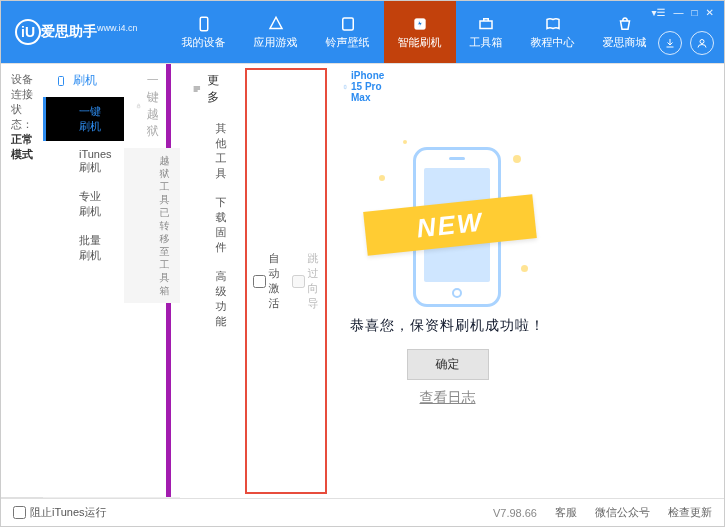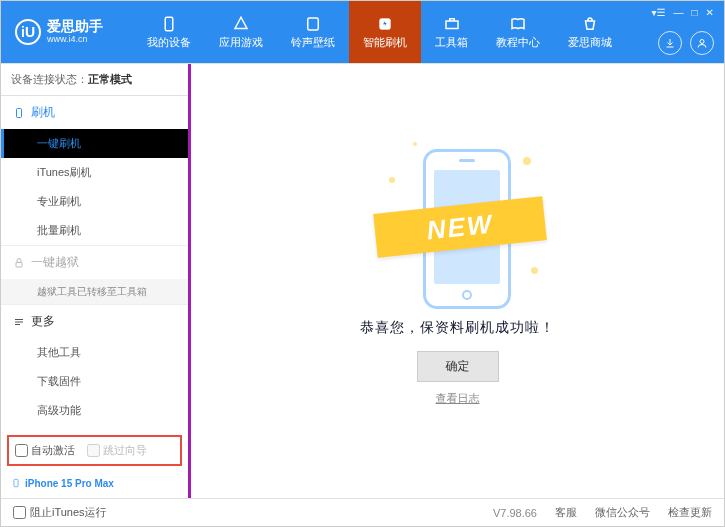--- a/index.html
+++ b/index.html
@@ -1,34 +1,34 @@
 <!DOCTYPE html>
 <html><head>
 <meta charset="utf-8">
 <style>
 * { margin: 0; padding: 0; box-sizing: border-box; font-family: "Microsoft YaHei", Arial, sans-serif; }
 body { background: #fff; width: 725px; height: 527px; border: 1px solid #ccc; display: flex; flex-direction: column; }
 .header { background: #2d8cf0; color: #fff; height: 62px; display: flex; align-items: center; padding: 0 14px 0 14px; position: relative; }
-.logo-wrap { display: flex; align-items: center; gap: 6px; }
+.logo-wrap { display: flex; align-items: center; }
 .logo-circle { width: 26px; height: 26px; border: 2px solid #fff; border-radius: 50%; display: flex; align-items: center; justify-content: center; font-weight: bold; font-size: 14px; }
-.logo-text { display: flex; flex-direction: column; line-height: 1.1; }
+.logo-text { display: flex; flex-direction: row; line-height: 1.1; }
 .logo-title { font-size: 14px; font-weight: bold; }
 .logo-url { font-size: 9px; opacity: 0.9; }
 .nav { display: flex; margin-left: 30px; gap: 0; height: 100%; }
 .nav-item { display: flex; flex-direction: column; align-items: center; justify-content: center; padding: 0 14px; font-size: 11px; cursor: pointer; height: 100%; }
 .nav-item.active { background: #c2410c; }
 .nav-icon { width: 18px; height: 18px; display: flex; align-items: center; justify-content: center; margin-bottom: 2px; }
 .nav-icon svg { width: 18px; height: 18px; fill: #fff; stroke: #fff; }
 .top-right { position: absolute; right: 10px; top: 6px; display: flex; gap: 8px; font-size: 10px; align-items: center; }
 .top-right-icon { cursor: pointer; opacity: 0.9; }
 .header-circles { position: absolute; right: 10px; bottom: 8px; display: flex; gap: 8px; }
 .header-circle { width: 24px; height: 24px; border: 1.5px solid rgba(255,255,255,0.8); border-radius: 50%; display: flex; align-items: center; justify-content: center; cursor: pointer; }
 .header-circle svg { width: 12px; height: 12px; fill: none; stroke: #fff; stroke-width: 2; }
 .body-area { flex: 1; display: flex; border-top: 1px solid #e0e0e0; overflow: hidden; }
-.sidebar { width: 190px; border-right: 3px solid #a21caf; display: flex; flex-direction: column; }
+.sidebar { width: 170px; border-right: 5px solid #a21caf; display: flex; }
 .status-bar { font-size: 11px; padding: 8px 10px; border-bottom: 1px solid #e0e0e0; color: #333; }
 .status-label { color: #666; }
 .side-section { border-bottom: 1px solid #eee; }
 .side-head { display: flex; align-items: center; gap: 6px; padding: 8px 12px; font-size: 12px; color: #333; cursor: pointer; }
 .side-head.accent { color: #2d8cf0; }
 .side-head.gray { color: #aaa; }
 .side-head svg { width: 12px; height: 12px; }
 .side-item { font-size: 11px; padding: 7px 12px 7px 36px; color: #555; cursor: pointer; }
 .side-item.selected { background: #000000; color: #2d8cf0; border-left: 3px solid #2d8cf0; padding-left: 33px; }
 .side-item.muted { background: #f5f5f5; color: #888; font-size: 10px; line-height: 1.3; padding: 6px 10px 6px 36px; }
@@ -46,21 +46,21 @@
 .phone-screen { position: absolute; left: 8px; top: 18px; right: 8px; bottom: 22px; background: #cfe6ff; border-radius: 2px; }
 .phone-btn { position: absolute; left: 50%; bottom: 6px; width: 10px; height: 10px; border: 2px solid #a9d3ff; border-radius: 50%; transform: translateX(-50%); }
 .phone-speaker { position: absolute; left: 50%; top: 7px; width: 16px; height: 3px; background: #a9d3ff; border-radius: 2px; transform: translateX(-50%); }
 .ribbon { position: absolute; top: 68px; left: -8px; right: -12px; height: 44px; background: #ffcc33; transform: rotate(-6deg); display: flex; align-items: center; justify-content: center; box-shadow: 0 2px 4px rgba(0,0,0,0.1); }
 .ribbon::before, .ribbon::after { content:''; position: absolute; width: 0; height: 0; }
 .new-text { font-family: Arial Black, Arial, sans-serif; font-size: 26px; font-weight: 900; color: #fff; letter-spacing: 2px; font-style: italic; }
 .dots { position: absolute; width: 100%; height: 100%; }
 .dot { position: absolute; background: #ffd966; border-radius: 50%; opacity: 0.7; }
 .success-text { font-size: 14px; color: #0f172a; margin-top: 2px; letter-spacing: 1px; }
 .ok-btn { margin-top: 14px; padding: 6px 28px; border: 1px solid #ccc; background: #e5e5e5; font-size: 12px; color: #333; cursor: pointer; }
-.log-link { margin-top: 9px; font-size: 11px; color: #888; cursor: pointer; text-decoration: underline; }
+.log-link { margin-top: 9px; font-size: 14px; color: #888; cursor: pointer; text-decoration: underline; }
 .footer { height: 28px; border-top: 1px solid #e0e0e0; display: flex; align-items: center; padding: 8px 12px; font-size: 11px; color: #555; }
 .footer label { display: flex; align-items: center; gap: 4px; }
 .footer-spacer { flex: 1; }
 .footer-right { display: flex; gap: 18px; align-items: center; color: #666; }
 .footer-right span { cursor: pointer; }
 .version { color: #888; }
 </style>
 </head>
 <body>
 

